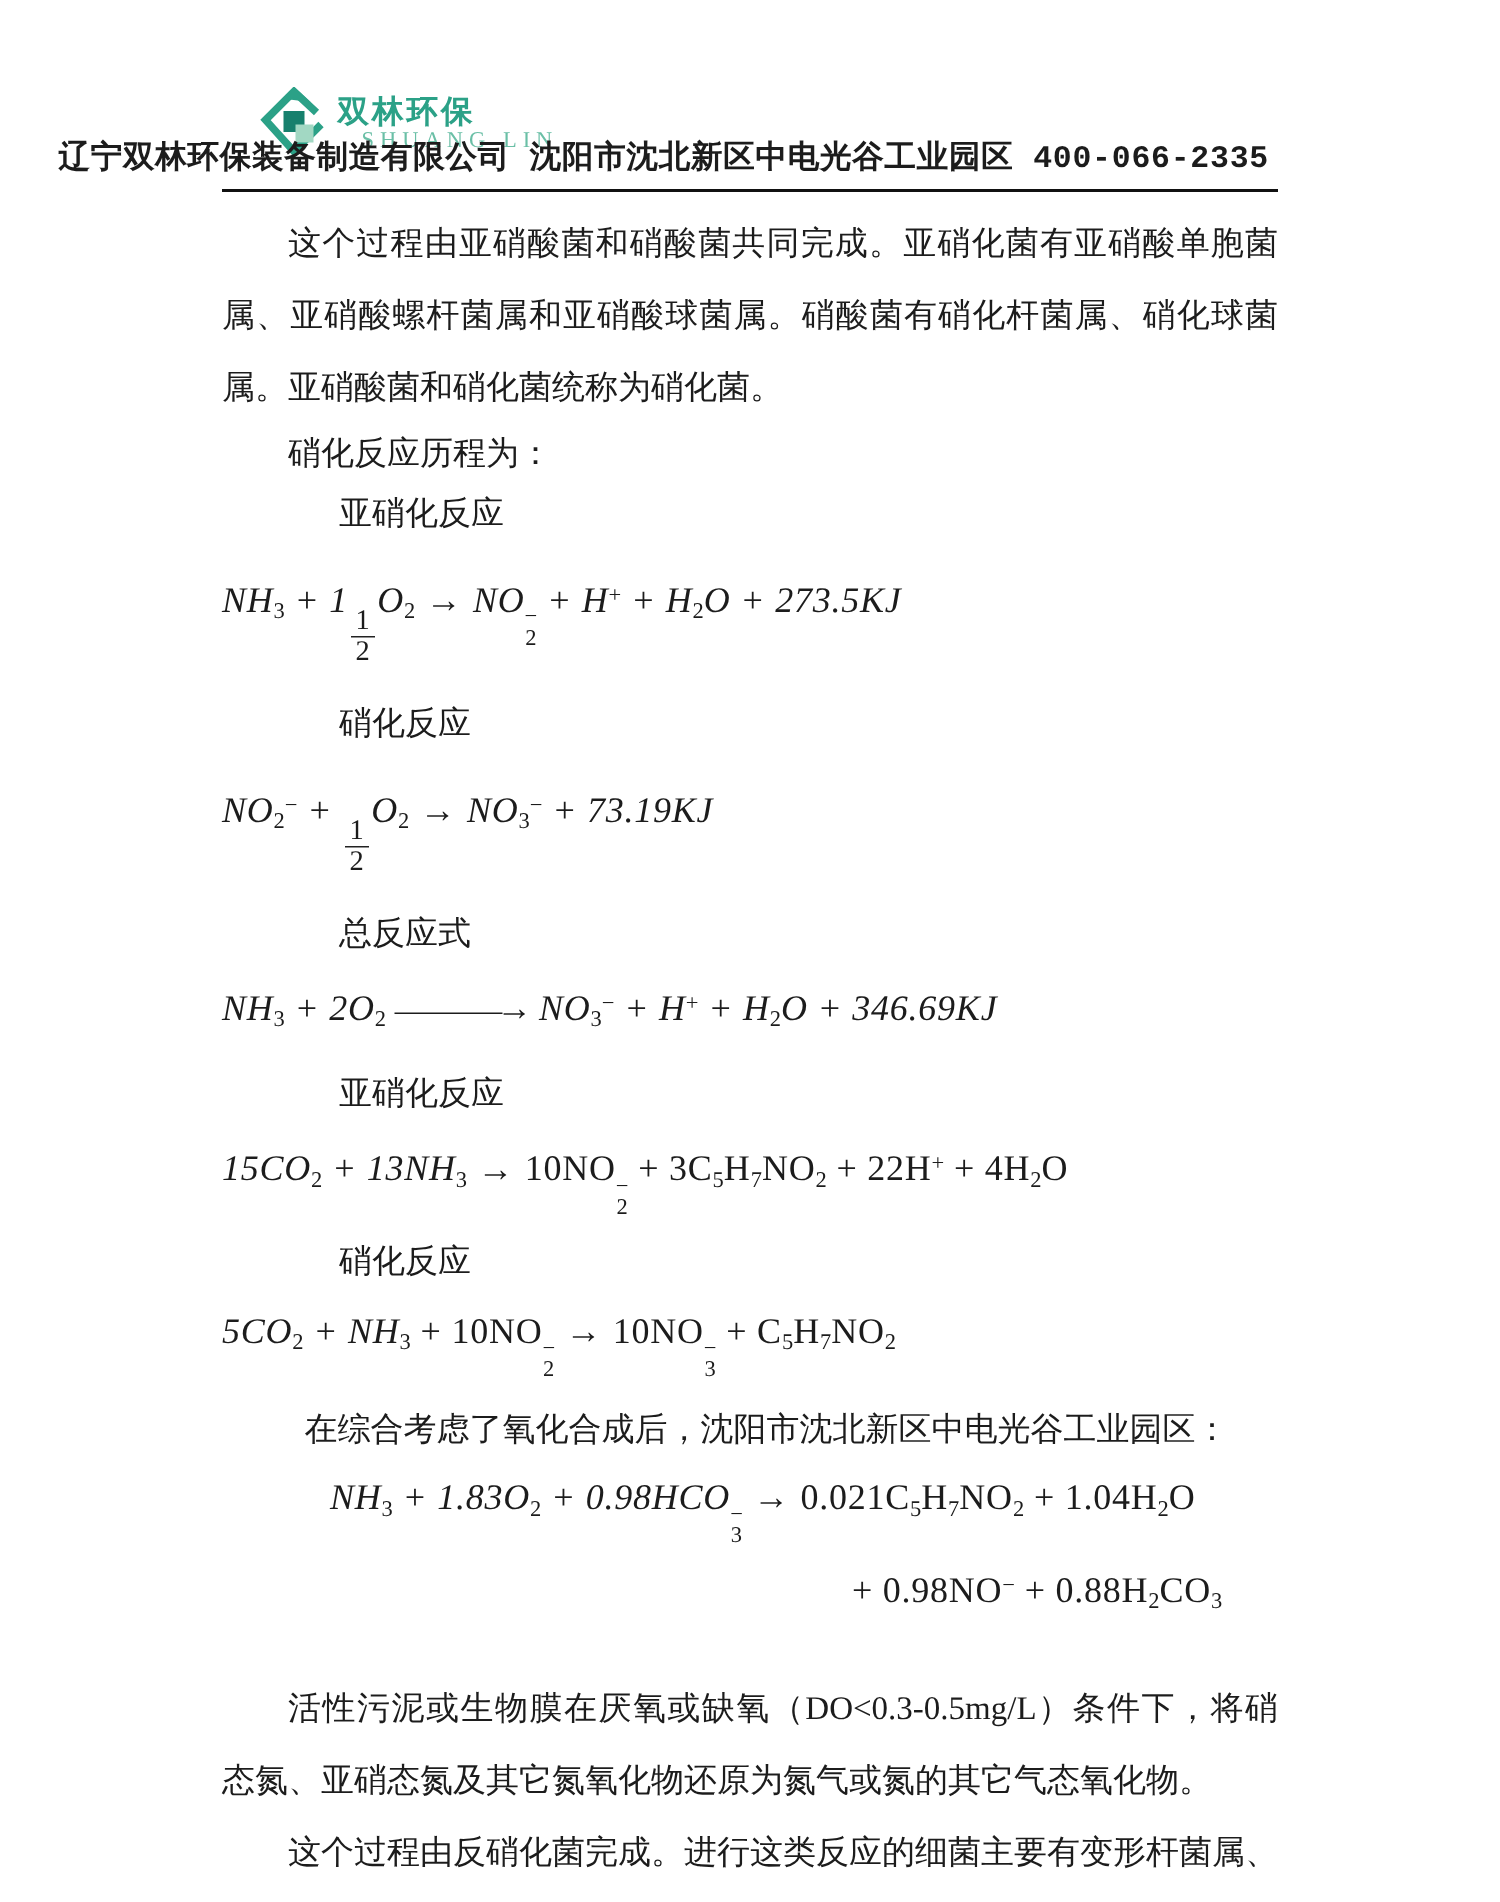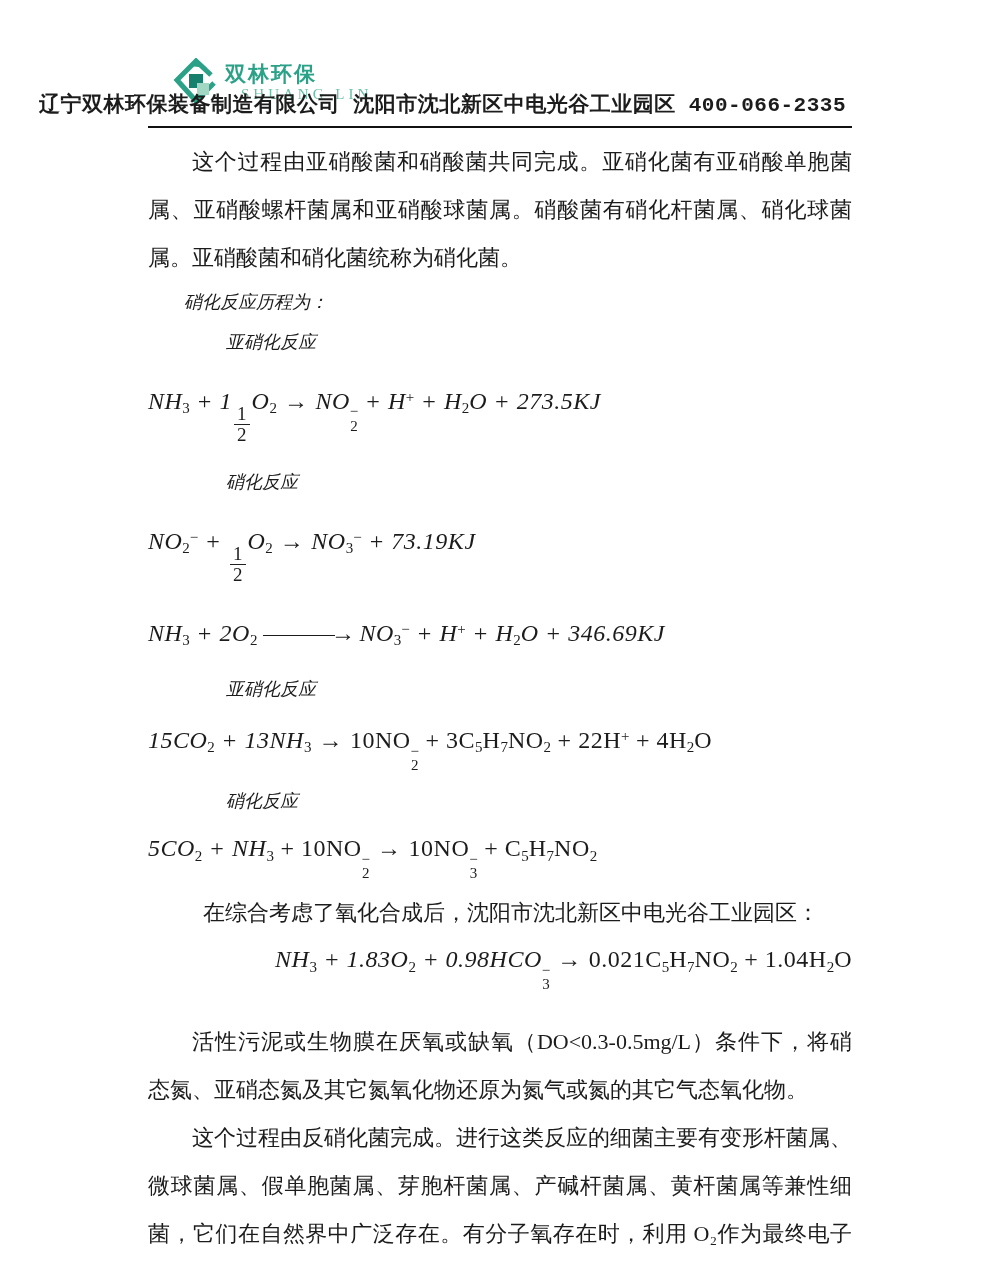--- a/index.html
+++ b/index.html
@@ -16,32 +16,32 @@
   .logo-text{margin-left:5px;}
   .logo-cn{font-size:21px;font-weight:600;color:#2ba187;letter-spacing:2px;line-height:1.1;}
   .logo-en{font-size:15px;color:#6abfa6;letter-spacing:4px;padding-left:16px;line-height:1.1;}
   .company-line{
     position:absolute;right:6px;bottom:8px;
     font-weight:700;font-size:21px;letter-spacing:0.5px;white-space:nowrap;font-family:Liberation Mono, monospace;
   }
   
   main{padding-top:10px;}
   .para{font-size:22px;line-height:48px;text-align:justify;text-indent:2em;margin:0;}
-  .hline{font-size:18px;line-height:40px;margin:0;font-style:italic;}
+  .hline{font-size:22px;line-height:40px;margin:0;}
   .ind2{text-indent:2em;}
   .ind3{padding-left:78px;}
   
   .eq{
     font-size:24px;line-height:40px;font-style:italic;white-space:pre;
     margin:0;letter-spacing:0.5px;
   }
   .eq-pad{padding:15px 0 17px;}
   .eq-pad-s{padding:7px 0 9px;}
   .eq-pad-xs{padding:2px 0 4px;}
-  .eq-ind1{margin-left:72px;text-align:right;}
+  .eq-ind1{margin-left:72px;}
   .eq-ind2{margin-left:420px;}
   .eq-i{font-style:italic;font-family:Liberation Serif, serif;}
   .eq-r{font-style:normal;}
   .eq-sub{font-size:15px;vertical-align:-0.3em;font-style:normal;letter-spacing:0;}
   .eq-sup{font-size:15px;vertical-align:0.45em;font-style:normal;letter-spacing:0;}
   .eq-ss{
     display:inline-flex;flex-direction:column;align-items:center;
     font-size:15px;line-height:0.95;vertical-align:-0.5em;font-style:normal;letter-spacing:0;
   }
   .eq-ss .ss-sup,.eq-ss .ss-sub{display:block;}
@@ -90,31 +90,33 @@
     <p class="para">这个过程由亚硝酸菌和硝酸菌共同完成。亚硝化菌有亚硝酸单胞菌属、亚硝酸螺杆菌属和亚硝酸球菌属。硝酸菌有硝化杆菌属、硝化球菌属。亚硝酸菌和硝化菌统称为硝化菌。</p>
 
     <p class="hline ind2">硝化反应历程为：</p>
 
     <p class="hline ind3">亚硝化反应</p>
     <div class="eq eq-pad"><span class="eq-i">NH</span><span class="eq-sub">3</span><span class="eq-i"> + 1</span><span class="eq-frac"><span class="fr-n">1</span><span class="fr-d">2</span></span><span class="eq-i">O</span><span class="eq-sub">2</span><span class="eq-ar">→</span><span class="eq-i">NO</span><span class="eq-ss"><span class="ss-sup">−</span><span class="ss-sub">2</span></span><span class="eq-i"> + H</span><span class="eq-sup">+</span><span class="eq-i"> + H</span><span class="eq-sub">2</span><span class="eq-i">O + 273.5KJ</span></div>
 
     <p class="hline ind3">硝化反应</p>
     <div class="eq eq-pad"><span class="eq-i">NO</span><span class="eq-sub">2</span><span class="eq-sup">−</span><span class="eq-i"> + </span><span class="eq-frac"><span class="fr-n">1</span><span class="fr-d">2</span></span><span class="eq-i">O</span><span class="eq-sub">2</span><span class="eq-ar">→</span><span class="eq-i">NO</span><span class="eq-sub">3</span><span class="eq-sup">−</span><span class="eq-i"> + 73.19KJ</span></div>
 
+    <p class="hline ind3">总反应式</p>
     <div class="eq eq-pad-s"><span class="eq-i">NH</span><span class="eq-sub">3</span><span class="eq-i"> + 2O</span><span class="eq-sub">2</span><span class="eq-lar">→</span><span class="eq-i">NO</span><span class="eq-sub">3</span><span class="eq-sup">−</span><span class="eq-i"> + H</span><span class="eq-sup">+</span><span class="eq-i"> + H</span><span class="eq-sub">2</span><span class="eq-i">O + 346.69KJ</span></div>
 
 
     <p class="hline ind3">亚硝化反应</p>
     <div class="eq eq-pad-s"><span class="eq-i">15CO</span><span class="eq-sub">2</span><span class="eq-i"> + 13NH</span><span class="eq-sub">3</span><span class="eq-ar">→</span><span class="eq-r">10NO</span><span class="eq-ss"><span class="ss-sup">−</span><span class="ss-sub">2</span></span><span class="eq-r"> + 3C</span><span class="eq-sub">5</span><span class="eq-r">H</span><span class="eq-sub">7</span><span class="eq-r">NO</span><span class="eq-sub">2</span><span class="eq-r"> + 22H</span><span class="eq-sup">+</span><span class="eq-r"> + 4H</span><span class="eq-sub">2</span><span class="eq-r">O</span></div>
 
     <p class="hline ind3">硝化反应</p>
     <div class="eq eq-pad-s"><span class="eq-i">5CO</span><span class="eq-sub">2</span><span class="eq-i"> + NH</span><span class="eq-sub">3</span><span class="eq-r"> + 10NO</span><span class="eq-ss"><span class="ss-sup">−</span><span class="ss-sub">2</span></span><span class="eq-ar">→</span><span class="eq-r">10NO</span><span class="eq-ss"><span class="ss-sup">−</span><span class="ss-sub">3</span></span><span class="eq-r"> + C</span><span class="eq-sub">5</span><span class="eq-r">H</span><span class="eq-sub">7</span><span class="eq-r">NO</span><span class="eq-sub">2</span></div>
 
     <p class="para" style="text-indent:2.5em">在综合考虑了氧化合成后，沈阳市沈北新区中电光谷工业园区：</p>
 
     <div class="eq eq-pad-xs eq-ind1"><span class="eq-i">NH</span><span class="eq-sub">3</span><span class="eq-i"> + 1.83O</span><span class="eq-sub">2</span><span class="eq-i"> + 0.98HCO</span><span class="eq-ss"><span class="ss-sup">−</span><span class="ss-sub">3</span></span><span class="eq-ar">→</span><span class="eq-r">0.021C</span><span class="eq-sub">5</span><span class="eq-r">H</span><span class="eq-sub">7</span><span class="eq-r">NO</span><span class="eq-sub">2</span><span class="eq-r"> + 1.04H</span><span class="eq-sub">2</span><span class="eq-r">O</span></div>
+    <div class="eq eq-pad-xs eq-ind2"><span class="eq-r">+ 0.98NO</span><span class="eq-sup">−</span><span class="eq-r"> + 0.88H</span><span class="eq-sub">2</span><span class="eq-r">CO</span><span class="eq-sub">3</span></div>
 
     <p class="para" style="margin-top:23px">活性污泥或生物膜在厌氧或缺氧（DO&lt;0.3-0.5mg/L）条件下，将硝态氮、亚硝态氮及其它氮氧化物还原为氮气或氮的其它气态氧化物。</p>
 
     <p class="para">这个过程由反硝化菌完成。进行这类反应的细菌主要有变形杆菌属、微球菌属、假单胞菌属、芽胞杆菌属、产碱杆菌属、黄杆菌属等兼性细菌，它们在自然界中广泛存在。有分子氧存在时，利用 O₂作为最终电子受体，氧化有机物，进</p>
 
   </main>
 </div>
 
 </body></html>

